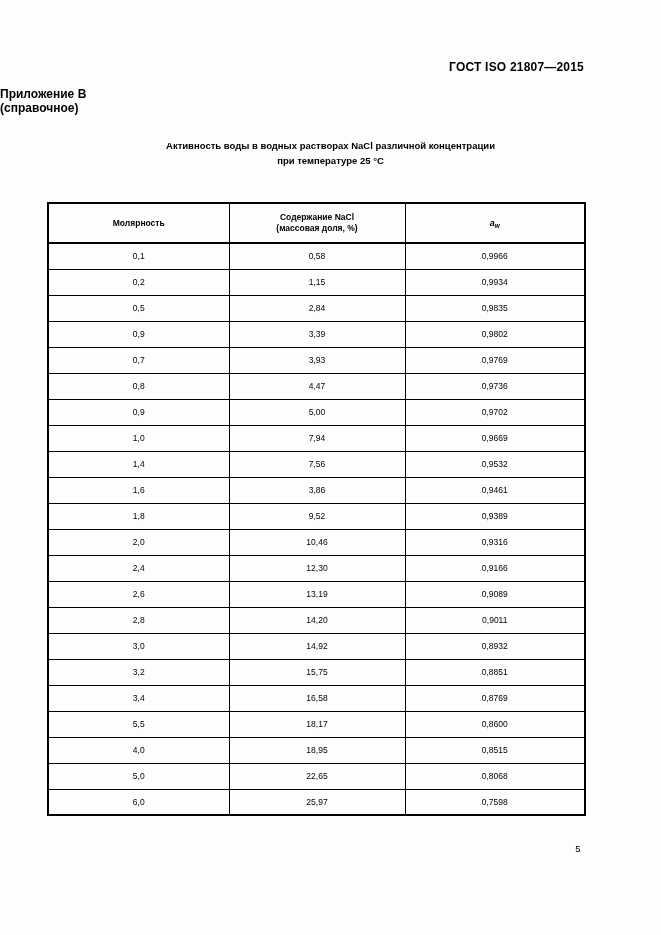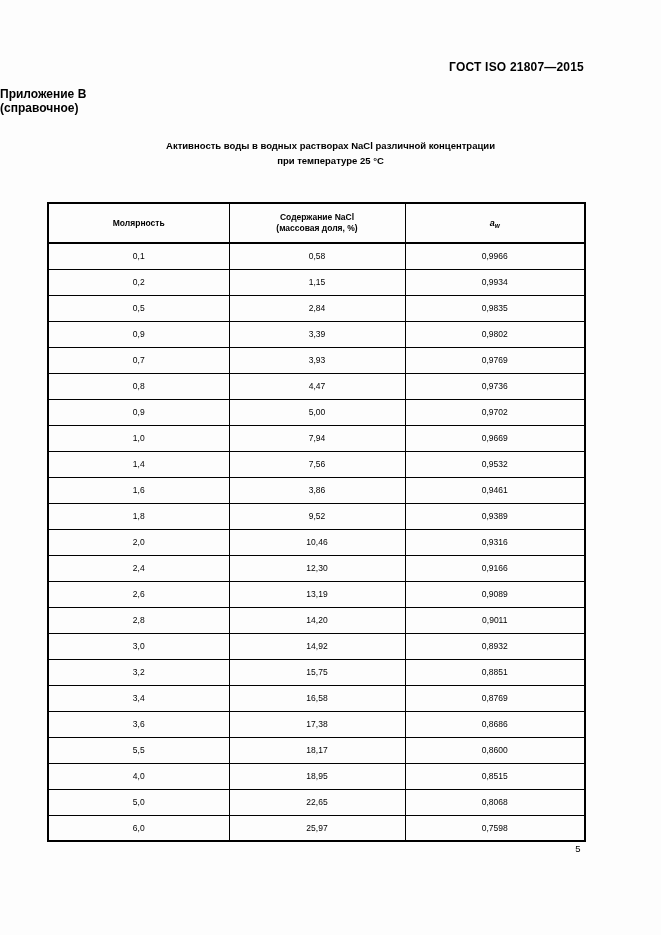--- a/index.html
+++ b/index.html
@@ -231,25 +231,20 @@
             <td>3,2</td>
             <td>15,75</td>
             <td>0,8851</td>
           </tr>
           <tr>
             <td>3,4</td>
             <td>16,58</td>
             <td>0,8769</td>
           </tr>
           <tr>
-            <td>3,6</td>
-            <td>17,38</td>
-            <td>0,8686</td>
-          </tr>
-          <tr>
             <td>5,5</td>
             <td>18,17</td>
             <td>0,8600</td>
           </tr>
           <tr>
             <td>4,0</td>
             <td>18,95</td>
             <td>0,8515</td>
           </tr>
           <tr>

